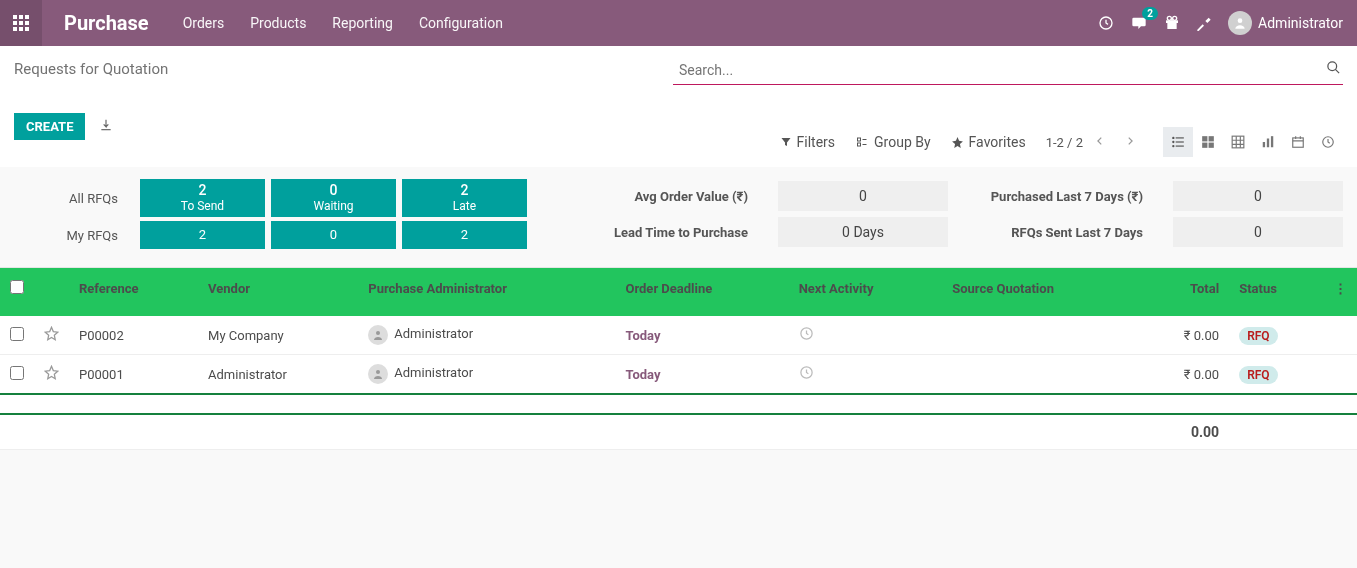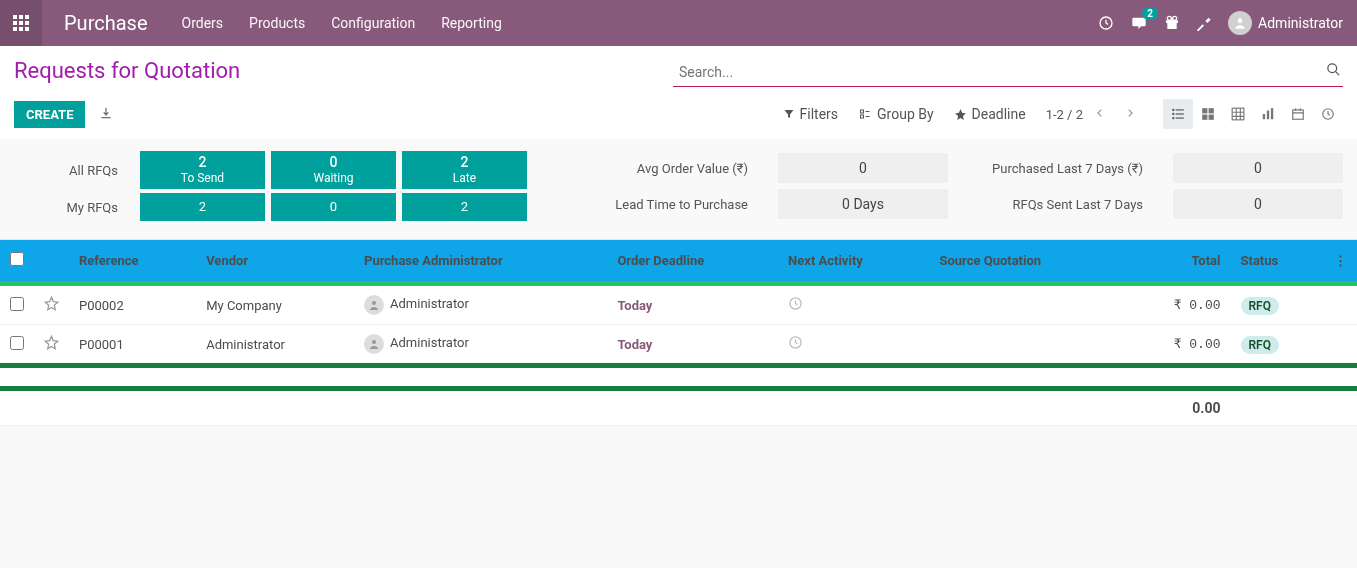--- a/index.html
+++ b/index.html
@@ -1,72 +1,72 @@
 <!DOCTYPE html>
 <html><head>
 <meta charset="utf-8">
 <style>
   * { box-sizing: border-box; margin: 0; padding: 0; font-family: -apple-system, BlinkMacSystemFont, "Segoe UI", Roboto, "Helvetica Neue", sans-serif; }
   body { background: #f9f9f9; width: 1357px; height: 568px; overflow: hidden; color: #4c4c4c; }
   
   .topbar { background: #875A7B; height: 46px; display: flex; align-items: center; padding: 0; color: #fff; }
   .apps-btn { width: 42px; height: 46px; display: flex; align-items: center; justify-content: center; background: rgba(0,0,0,0.12); cursor: pointer; }
-  .brand { font-size: 20px; font-weight: 400; padding: 0 22px; }
+  .brand { font-size: 20px; font-weight: 700; padding: 0 22px; }
   .nav-items { display: flex; gap: 2px; }
   .nav-item { padding: 12px 12px; font-size: 14px; cursor: pointer; opacity: 0.95; }
   .spacer { flex: 1; }
   .top-right { display: flex; align-items: center; gap: 16px; padding-right: 14px; }
   .top-icon { cursor: pointer; display: flex; align-items: center; position: relative; }
   .badge { position: absolute; top: -8px; right: -10px; background: #00A09D; color: #fff; font-size: 10px; font-weight: 700; border-radius: 8px; padding: 1px 5px; }
   .avatar-circle { width: 24px; height: 24px; border-radius: 50%; background: #d0d0d0; display: inline-flex; align-items: center; justify-content: center; margin-right: 6px; }
   .user-block { display: flex; align-items: center; font-size: 14px; cursor: pointer; }
 
   .subbar { background: #fff; padding: 10px 14px 0 14px; }
   .subbar-row1 { display: flex; align-items: center; }
-  .page-title { font-size: 22px; color: #a21caf; padding: 2px 0 6px 0; text-align: center; }
+  .page-title { font-size: 15px; color: #737373; padding: 2px 0 6px 0; text-align: center; }
   .search-wrap { margin-left: auto; width: 670px; position: relative; border-bottom: 1px solid #be185d; }
   .search-input { width: 100%; border: none; outline: none; padding: 6px 28px 6px 6px; font-size: 14px; background: transparent; }
   .search-ic { position: absolute; right: 2px; top: 4px; color: #555; }
 
   .subbar-row2 { display: flex; align-items: center; padding: 10px 0 10px 0; }
   .create-btn { background: #00A09D; color: #fff; border: none; padding: 6px 12px; font-size: 13px; font-weight: 700; cursor: pointer; }
   .dl-btn { margin-left: 14px; color: #666; cursor: pointer; }
-  .toolbar-right { margin-left: auto; display: flex; align-items: center; gap: 20px; }
+  .toolbar-right { margin-left: auto; display: flex; align-items: center; gap: 20px; margin-top: 32px; }
   .tbtn { color: #555; font-size: 14px; cursor: pointer; display: inline-flex; align-items: center; gap: 5px; }
   .pager { font-size: 13px; color: #555; display: flex; align-items: center; gap: 4px; }
   .pager .arrow { padding: 4px 8px; color: #888; cursor: pointer; }
   .view-switch { display: flex; gap: 0; }
   .vbtn { width: 30px; height: 30px; display: flex; align-items: center; justify-content: center; cursor: pointer; color: #666; }
   .vbtn.active { background: #e9ecef; }
 
   .stats { background: #f9f9f9; display: flex; padding: 12px 14px 18px 14px; border-bottom: 1px solid #e5e5e5; gap: 32px; justify-content: flex-end; }
   .rfq-block { display: grid; grid-template-columns: 120px 125px 125px 125px; grid-template-rows: 38px 28px; gap: 4px 6px; align-items: stretch; }
   .rfq-label { display: flex; align-items: center; justify-content: flex-end; padding-right: 16px; font-size: 13px; color: #555; }
   .rfq-box { background: #00A09D; color: #fff; display: flex; flex-direction: column; align-items: center; justify-content: center; font-size: 13px; line-height: 1.2; cursor: pointer; }
   .rfq-box .num { font-size: 14px; font-weight: 500; }
   .rfq-box .txt { font-size: 12px; }
   .rfq-box.small { font-size: 13px; }
 
   .kpi-block { flex: 1; display: grid; grid-template-columns: 1fr 170px 1fr 170px; grid-template-rows: 34px 34px; gap: 2px 6px; align-items: center; }
-  .kpi-lbl { font-size: 13px; color: #555; text-align: right; padding-right: 24px; }
+  .kpi-lbl { font-size: 13px; color: #555; text-align: right; padding-right: 24px; font-weight: bold; }
   .kpi-val { background: #efefef; text-align: center; font-size: 14px; color: #444; padding: 7px 0; }
 
   .list-area { background: #fff; }
   table.data { width: 100%; border-collapse: collapse; font-size: 13px; }
-  table.data th { text-align: left; font-weight: 700; color: #4c4c4c; padding: 12px 10px; border-bottom: 5px solid #22c55e; background: #0ea5e9; }
+  table.data th { text-align: left; font-weight: 700; color: #4c4c4c; padding: 12px 10px; border-bottom: 7px solid #22c55e; background: #22c55e; }
   table.data td { padding: 9px 10px; border-bottom: 1px solid #eee; background: #fff; vertical-align: middle; }
   table.data .chk { width: 34px; text-align: center; }
   table.data .star { width: 32px; text-align: center; color: #aaa; cursor: pointer; }
   .mini-avatar { width: 20px; height: 20px; border-radius: 50%; background: #ddd; display: inline-flex; align-items: center; justify-content: center; margin-right: 6px; vertical-align: middle; }
   .deadline-cell { color: #875A7B; font-weight: 700; }
   .act-clock { color: #bbb; }
-  .total-cell { text-align: right; font-weight: 400; font-family: Liberation Mono, monospace; }
-  .status-pill { background: #d0ebeb; color: #14532d; border-radius: 10px; padding: 2px 8px; font-size: 12px; font-weight: 600; }
+  .total-cell { text-align: right; font-weight: 400; }
+  .status-pill { background: #d0ebeb; color: #b91c1c; border-radius: 10px; padding: 2px 8px; font-size: 12px; font-weight: 600; }
   .opt-cell { width: 20px; color: #888; text-align: center; cursor: pointer; }
-  tfoot td { border-top: 5px solid #15803d; border-bottom: none; background: #fff; padding-top: 14px; }
+  tfoot td { border-top: 2px solid #15803d; border-bottom: none; background: #fff; padding-top: 14px; }
   .grand-total { text-align: right; font-weight: 700; font-size: 14px; }
   .filler { padding: 30px; background: #fff; border-bottom: 1px solid #eee; }
   input[type=checkbox]{ width:14px; height:14px; cursor:pointer; }
   .svg-ic { display:inline-block; vertical-align:middle; }
 </style>
 </head>
 <body>
 
 <div class="topbar">
   <div class="apps-btn">
@@ -79,22 +79,22 @@
         <rect x="12" y="6" width="4" height="4"></rect>
         <rect x="0" y="12" width="4" height="4"></rect>
         <rect x="6" y="12" width="4" height="4"></rect>
         <rect x="12" y="12" width="4" height="4"></rect>
       </svg>
   </div>
   <div class="brand">Purchase</div>
   <div class="nav-items">
     <div class="nav-item">Orders</div>
     <div class="nav-item">Products</div>
+    <div class="nav-item">Reporting</div>
     <div class="nav-item">Configuration</div>
-    <div class="nav-item">Reporting</div>
   </div>
   <div class="spacer"></div>
   <div class="top-right">
     <span class="top-icon">
       <svg class="svg-ic" width="16" height="16" viewBox="0 0 24 24" fill="none" stroke="#fff" stroke-width="2">
           <circle cx="12" cy="12" r="9"></circle>
           <path d="M12 7v5l3 2"></path>
         </svg>
     </span>
     <span class="top-icon">
@@ -163,21 +163,21 @@
             <rect x="3" y="4" width="6" height="6"></rect>
             <rect x="3" y="14" width="6" height="6"></rect>
             <path d="M13 7h8M13 17h8"></path>
           </svg>
         <span>Group By</span>
       </span>
       <span class="tbtn">
         <svg width="13" height="13" viewBox="0 0 24 24" fill="#555">
             <path d="M12 2l2.9 6.9L22 10l-5.5 4.8L18 22l-6-3.5L6 22l1.5-7.2L2 10l7.1-1.1L12 2z"></path>
           </svg>
-        <span>Deadline</span>
+        <span>Favorites</span>
       </span>
       <span class="pager">
         <span>1-2 / 2</span>
         <span class="arrow">
           <svg width="10" height="12" viewBox="0 0 24 24" fill="none" stroke="#999" stroke-width="3">
               <path d="M15 4l-8 8 8 8"></path>
             </svg>
         </span>
         <span class="arrow">
           <svg width="10" height="12" viewBox="0 0 24 24" fill="none" stroke="#999" stroke-width="3">

